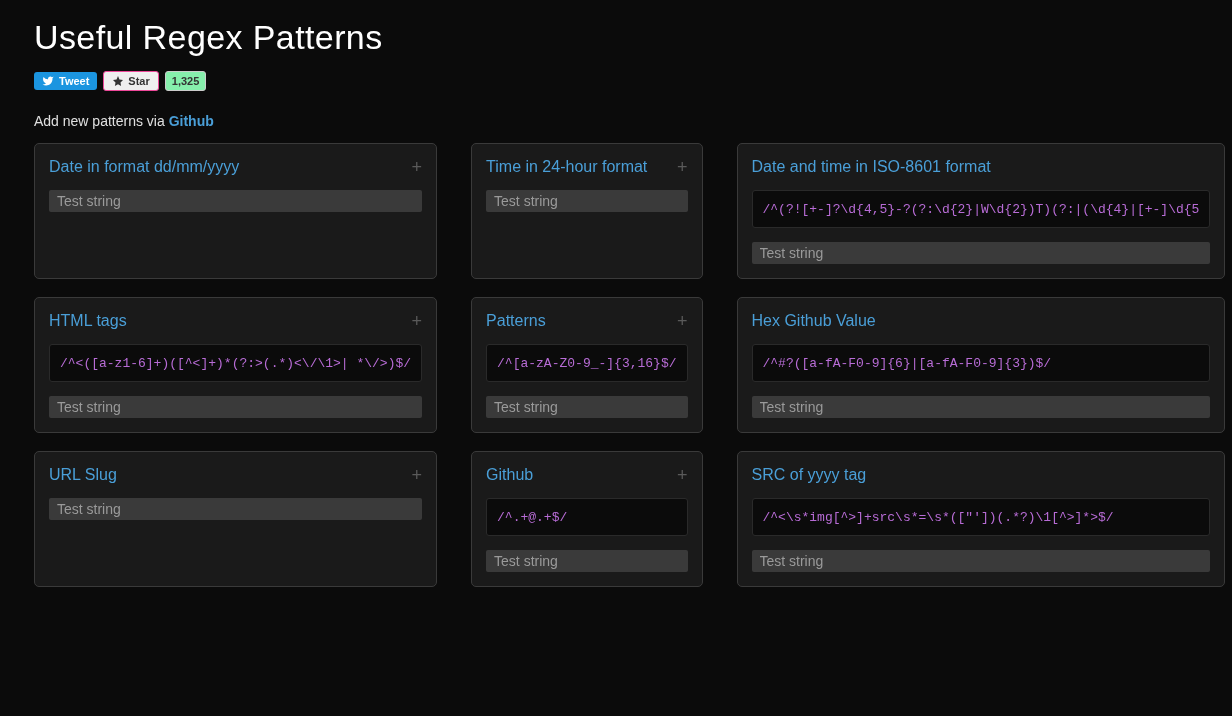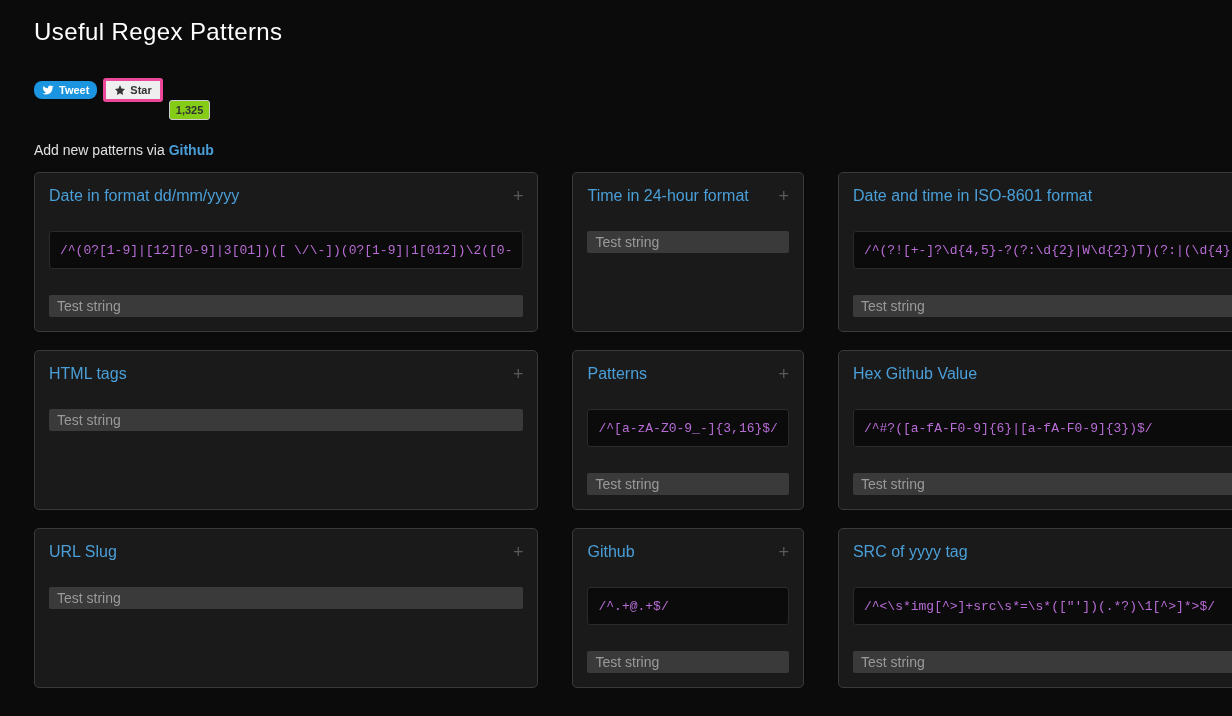--- a/index.html
+++ b/index.html
@@ -6,67 +6,66 @@
   body {
     background: #0b0b0b;
     color: #e0e0e0;
     font-family: "Helvetica Neue", Helvetica, Arial, sans-serif;
     width: 1232px;
     height: 716px;
     overflow: hidden;
     padding: 18px 34px;
   }
   h1 {
-    font-size: 24px;
+    font-size: 34px;
     font-weight: 400;
     color: #ffffff;
     margin-bottom: 14px;
     letter-spacing: 0.4px;
   }
   .social-row {
     display: flex;
     align-items: center;
     gap: 6px;
     margin-bottom: 22px;
   }
   .tweet-btn {
     display: inline-flex;
     align-items: center;
     gap: 5px;
     background: #1b95e0;
     color: #fff;
     font-size: 11px;
     font-weight: 600;
     padding: 3px 8px;
-    border-radius: 8px;
+    border-radius: 3px;
     border: none;
     cursor: pointer;
   }
   .star-btn {
     display: inline-flex;
     align-items: center;
     gap: 4px;
     background: #efefef;
     color: #333;
     font-size: 11px;
     font-weight: 600;
     padding: 3px 8px;
     border-radius: 3px;
-    border: 3px solid #ec4899;
+    border: 1px solid #ec4899;
     cursor: pointer;
   }
   .count-box {
-    background: #84cc16;
+    background: #86efac;
     color: #333;
     font-size: 11px;
     font-weight: 600;
     padding: 3px 6px;
     border-radius: 3px;
     border: 1px solid #ccc;
-    margin-top: 40px;
   }
   .subtext {
     font-size: 14px;
     color: #e0e0e0;
     margin-bottom: 14px;
   }
   .subtext a {
     color: #4a9fd8;
     text-decoration: none;
     font-weight: bold;
@@ -76,21 +75,21 @@
     grid-template-columns: repeat(3, 1fr);
     gap: 18px 34px;
   }
   .card {
     border: 1px solid #3a3a3a;
     border-radius: 5px;
     background: #1a1a1a;
     padding: 14px 14px 14px 14px;
     display: flex;
     flex-direction: column;
-    gap: 26px;
+    gap: 14px;
   }
   .card-header {
     display: flex;
     justify-content: space-between;
     align-items: center;
   }
   .card-title {
     color: #4a9fd8;
     font-size: 16px;
     font-weight: 400;
@@ -163,21 +162,20 @@
   <span>Add new patterns via </span><a href="#">Github</a>
 </p>
 
 <div class="grid">
 
   <div class="card">
     <div class="card-header">
       <span class="card-title">Date in format dd/mm/yyyy</span>
       <span class="plus-icon">+</span>
     </div>
-    <div class="regex-box">/^(0?[1-9]|[12][0-9]|3[01])([ \/\-])(0?[1-9]|1[012])\2([0-</div>
     <input class="test-input" placeholder="Test string" style="">
   </div>
 
   <div class="card">
     <div class="card-header">
       <span class="card-title">Time in 24-hour format</span>
       <span class="plus-icon">+</span>
     </div>
     <input class="test-input" placeholder="Test string" style="">
   </div>
@@ -189,20 +187,21 @@
     </div>
     <div class="regex-box">/^(?![+-]?\d{4,5}-?(?:\d{2}|W\d{2})T)(?:|(\d{4}|[+-]\d{5</div>
     <input class="test-input" placeholder="Test string" style="">
   </div>
 
   <div class="card">
     <div class="card-header">
       <span class="card-title">HTML tags</span>
       <span class="plus-icon">+</span>
     </div>
+    <div class="regex-box">/^&lt;([a-z1-6]+)([^&lt;]+)*(?:&gt;(.*)&lt;\/\1&gt;| *\/&gt;)$/</div>
     <input class="test-input" placeholder="Test string" style="">
   </div>
 
   <div class="card">
     <div class="card-header">
       <span class="card-title">Patterns</span>
       <span class="plus-icon">+</span>
     </div>
     <div class="regex-box">/^[a-zA-Z0-9_-]{3,16}$/</div>
     <input class="test-input" placeholder="Test string" style="">

